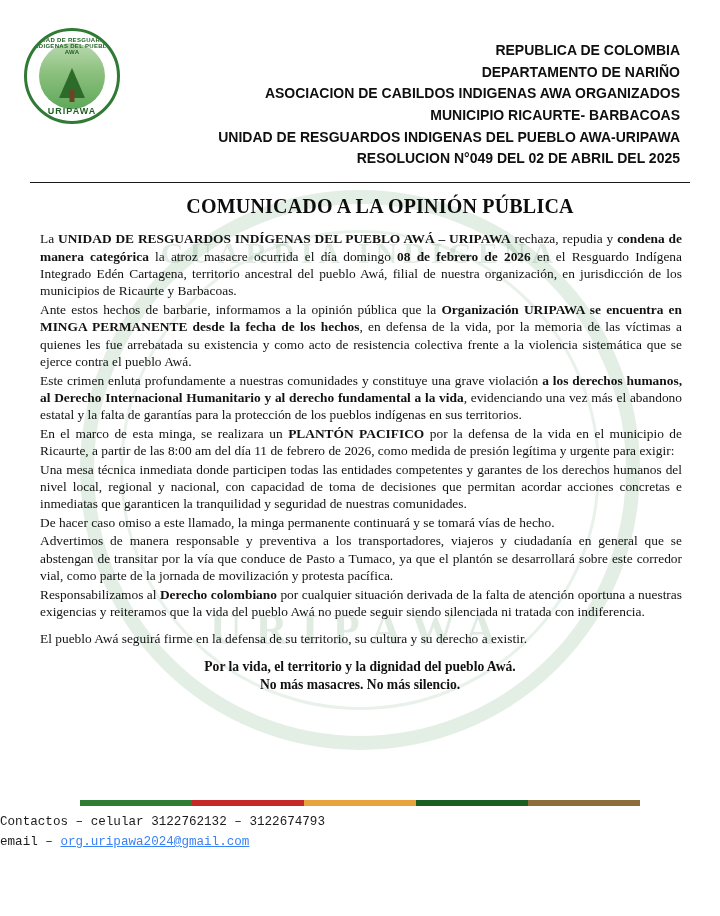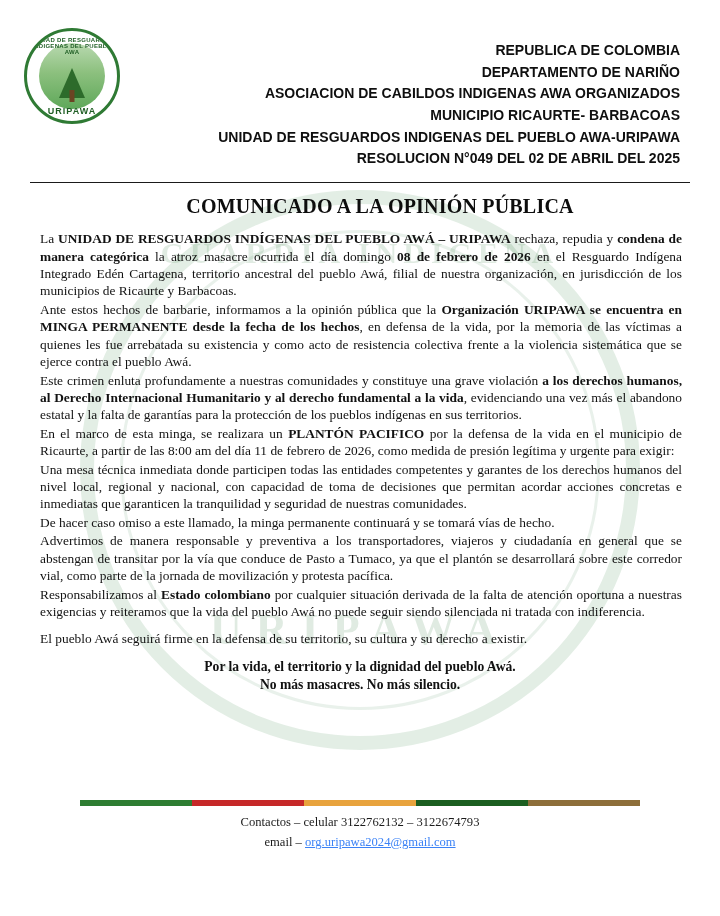--- a/index.html
+++ b/index.html
@@ -217,23 +217,22 @@
     display: flex;
     z-index: 2;
   }
   .footer-bars span { flex: 1 1 0; height: 100%; }
 
   .footer-contacts {
     position: absolute;
     left: 0;
     right: 0;
     bottom: 64px;
-    text-align: center;
-    z-index: 2;
-    font-family: Liberation Serif, serif;
+    z-index: 2;
+    font-family: Liberation Mono, monospace;
     font-size: 12.6px;
     color: #1b1b1b;
     line-height: 1.6;
   }
   .footer-contacts a {
     color: #3b82f6;
     text-decoration: underline;
   }
 </style>
 </head>
@@ -286,21 +285,21 @@
     <p>
       <span>Una mesa técnica inmediata donde participen todas las entidades competentes y garantes de los derechos humanos del nivel local, regional y nacional,  con capacidad de toma de decisiones que permitan  acordar acciones concretas e inmediatas  que garanticen la tranquilidad y seguridad de nuestras comunidades.</span>
     </p>
     <p>
       <span>De hacer caso omiso a este llamado,  la minga permanente continuará y se tomará vías de hecho.</span>
     </p>
     <p>
       <span>Advertimos de manera responsable y preventiva a los transportadores, viajeros y ciudadanía en general que se abstengan de transitar por la vía que conduce de Pasto a Tumaco, ya que el plantón se desarrollará sobre este corredor vial, como parte de la jornada de movilización y protesta pacífica.</span>
     </p>
     <p>
-      <span>Responsabilizamos al <b>Estado colombiano</b> por cualquier situación derivada de la falta de atención oportuna a nuestras exigencias y reiteramos que la vida del pueblo Awá no puede seguir siendo silenciada ni tratada con indiferencia.</span>
+      <span>Responsabilizamos al <b>Derecho colombiano</b> por cualquier situación derivada de la falta de atención oportuna a nuestras exigencias y reiteramos que la vida del pueblo Awá no puede seguir siendo silenciada ni tratada con indiferencia.</span>
     </p>
     <div class="spacer-sm"></div>
     <p>
       <span>El pueblo Awá seguirá firme en la defensa de su territorio, su cultura y su derecho a existir.</span>
     </p>
   </div>
 
   <div class="center-block">
     <div>Por la vida, el territorio y la dignidad del pueblo Awá.</div>
     <div>No más masacres. No más silencio.</div>

